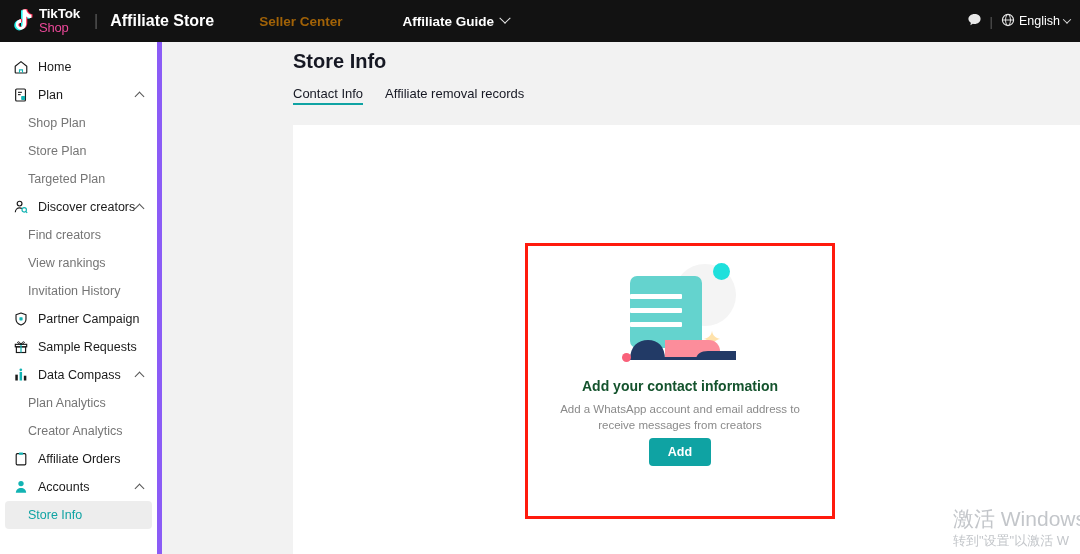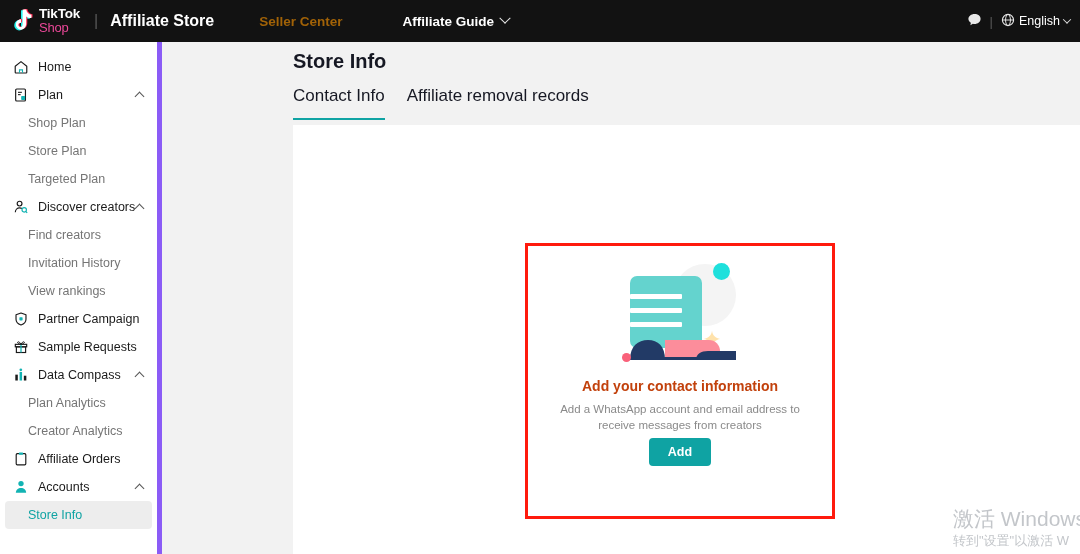--- a/index.html
+++ b/index.html
@@ -94,21 +94,21 @@
   }
   .page-title {
     position: absolute; left: 131px; top: 8px;
     font-size: 20px; font-weight: bold; color: #161823;
   }
   .tabs {
     position: absolute; left: 131px; top: 44px;
     display: flex; gap: 22px; align-items: flex-end;
   }
   .tab {
-    font-size: 17px; color: #161823; padding-bottom: 14px;
+    font-size: 13px; color: #161823; padding-bottom: 4px;
     cursor: pointer; position: relative;
   }
   .tab.active { font-weight: normal; }
   .tab.active::after {
     content: ""; position: absolute; left: 0; right: 0; bottom: 0;
     height: 2.5px; background: #0fa3a3;
   }
   .card {
     position: absolute; left: 131px; top: 83px;
     width: 787px; height: 429px; background: #ffffff;
@@ -145,21 +145,21 @@
   .ill-line {
     position: absolute; left: 10px; width: 52px; height: 5px;
     background: #ffffff; border-radius: 1px;
   }
   .ill-base { position: absolute; left: 0; bottom: 6px; width: 120px; height: 34px; }
   .ill-dot-pk {
     position: absolute; left: 2px; bottom: 4px; width: 9px; height: 9px;
     border-radius: 50%; background: #f9617a;
   }
   .e-title {
-    font-size: 14px; font-weight: bold; color: #c2410c;
+    font-size: 14px; font-weight: bold; color: #14532d;
     margin-top: 12px; text-align: right;
   }
   .e-sub {
     font-size: 11.5px; color: #8a8a8a; text-align: center;
     margin-top: 7px; line-height: 1.42; width: 240px;
   }
   .add-btn {
     margin-top: 4px; background: #0fa3a3; color: #ffffff;
     font-size: 12.5px; font-weight: bold; border: none; border-radius: 4px;
     padding: 7px 19px; cursor: pointer; font-family: "Liberation Sans", sans-serif;
@@ -271,24 +271,24 @@
         </svg>
       </span>
       <span class="s-label">Discover creators</span>
       <i class="s-arrow"></i>
     </div>
 
     <div class="s-sub">
       <span>Find creators</span>
     </div>
     <div class="s-sub">
+      <span>View rankings</span>
+    </div>
+    <div class="s-sub">
       <span>Invitation History</span>
-    </div>
-    <div class="s-sub">
-      <span>View rankings</span>
     </div>
 
     <div class="s-row">
       <span class="s-ico">
         <svg width="16" height="16" viewBox="0 0 18 18">
           <path d="M9 2.2l5.6 2.1v5c0 3.2-2.4 5.4-5.6 6.4-3.2-1-5.6-3.2-5.6-6.4v-5z" fill="none" stroke="#1a1a1a" stroke-width="1.3" stroke-linejoin="round"></path>
           <rect x="7.2" y="7" width="3.6" height="3.6" rx="0.7" fill="#12b3b3"></rect>
         </svg>
       </span>
       <span class="s-label">Partner Campaign</span>

